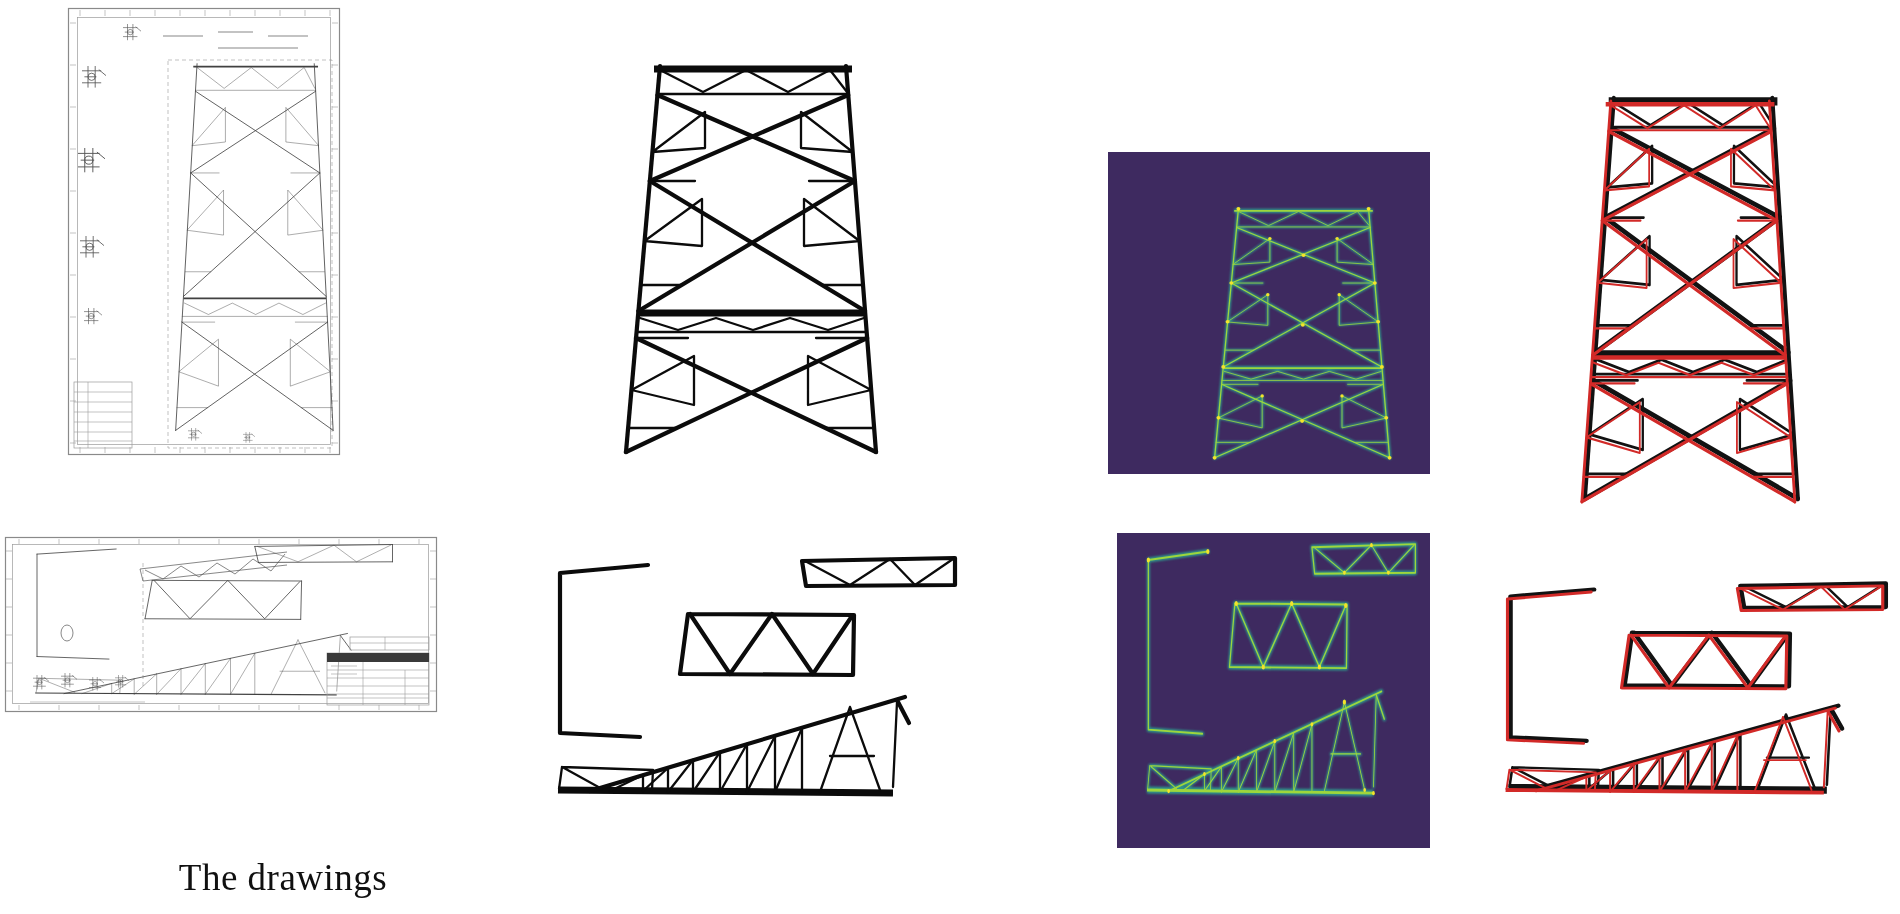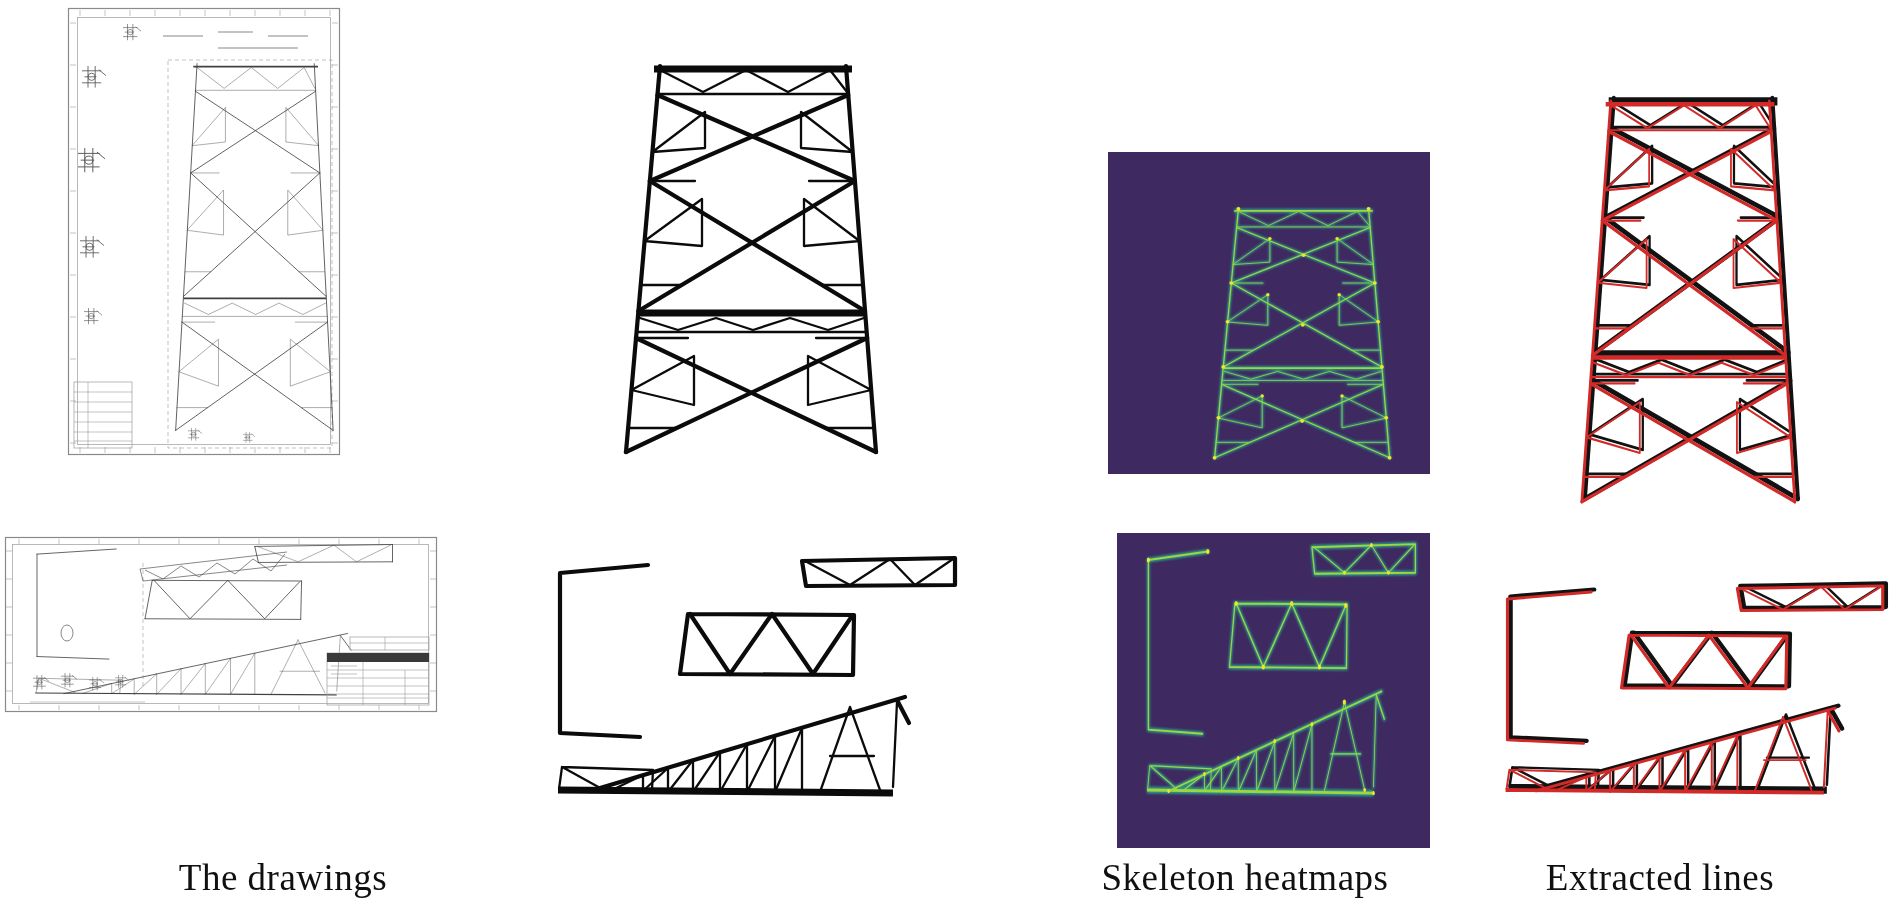--- a/index.html
+++ b/index.html
@@ -656,15 +656,13 @@
               <circle class="k-nd" cx="430" cy="250" r="2"></circle>
     <circle class="k-nd" cx="140" cy="251" r="2"></circle>
               <circle class="k-nd" cx="443" cy="253" r="2"></circle>
   </g>
           </g>
         </g>
     </g>
   </svg>
 
   <div class="col-label" style="left:283px">The drawings</div>
-  <div class="col-label" style="left:1245px">Skeleton heatmaps</div>
-  <div class="col-label" style="left:1660px">Extracted lines</div>
 </div>
 
 </body></html>

